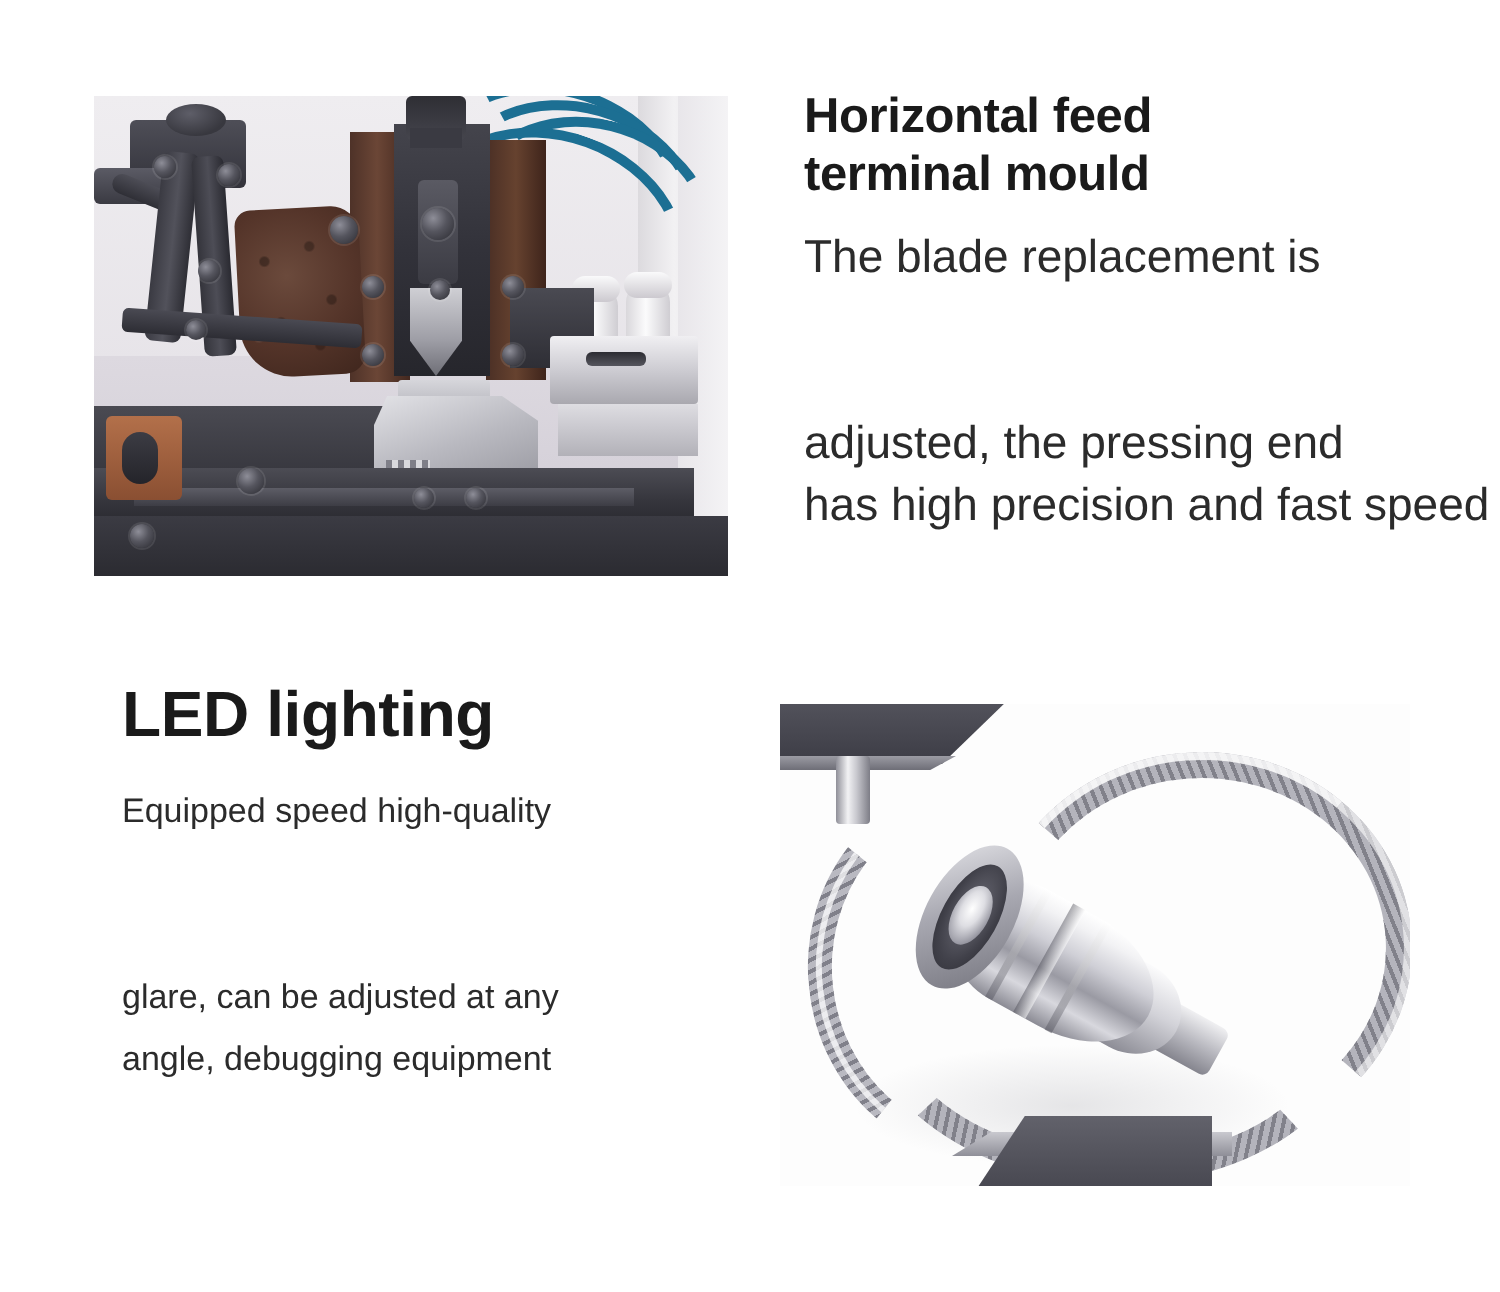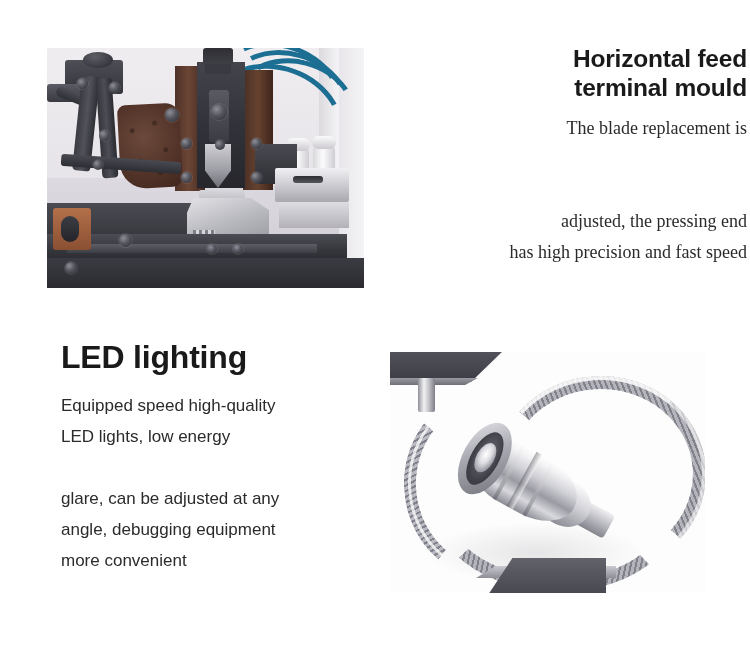--- a/index.html
+++ b/index.html
@@ -24,23 +24,23 @@
     font-weight:400;
   }
 
   
   #block1{position:absolute;left:0;top:0;width:750px;height:310px;}
   #photo-mould{
     position:absolute;left:47px;top:48px;width:317px;height:240px;
     background:#e9e7ea;
     overflow:hidden;
   }
-  #block1-text{position:absolute;left:402px;top:44px;width:345px;text-align:right;}
+  #block1-text{position:absolute;left:402px;top:44px;width:345px;}
   #block1-text .heading{font-size:24.5px;line-height:29px;}
-  #block1-text .body-copy{font-size:18px;line-height:31px;margin-top:11px;font-family:Liberation Serif, serif;}
+  #block1-text .body-copy{font-size:23px;line-height:31px;margin-top:11px;}
 
   
   #block2{position:absolute;left:0;top:310px;width:750px;height:336px;}
   #block2-text{position:absolute;left:61px;top:28px;width:335px;}
   #block2-text .heading{font-size:32px;line-height:38px;}
   #block2-text .body-copy{font-size:17px;line-height:31px;margin-top:14px;}
   #photo-led{
     position:absolute;left:390px;top:42px;width:315px;height:241px;
     background:#ffffff;overflow:hidden;
   }
@@ -315,25 +315,24 @@
   </div>
 
   <div id="block2">
 
     <div id="block2-text">
       <div class="heading">
         <span>LED lighting</span>
       </div>
       <div class="body-copy">
         <span>Equipped speed high-quality</span><br>
-        <span>LED lights, low energy</span><br>
+        <br>
         <br>
         <span>glare, can be adjusted at any</span><br>
         <span>angle, debugging equipment</span><br>
-        <span>more convenient</span>
       </div>
     </div>
 
     <div id="photo-led">
       <span class="l-layer l-bg"></span>
 
       <span class="l-layer shadow-soft" style="left:36px;top:170px;width:220px;height:62px;"></span>
 
       <span class="l-layer gn gn-bottom"></span>
       <span class="l-layer gn gn-right"></span>

